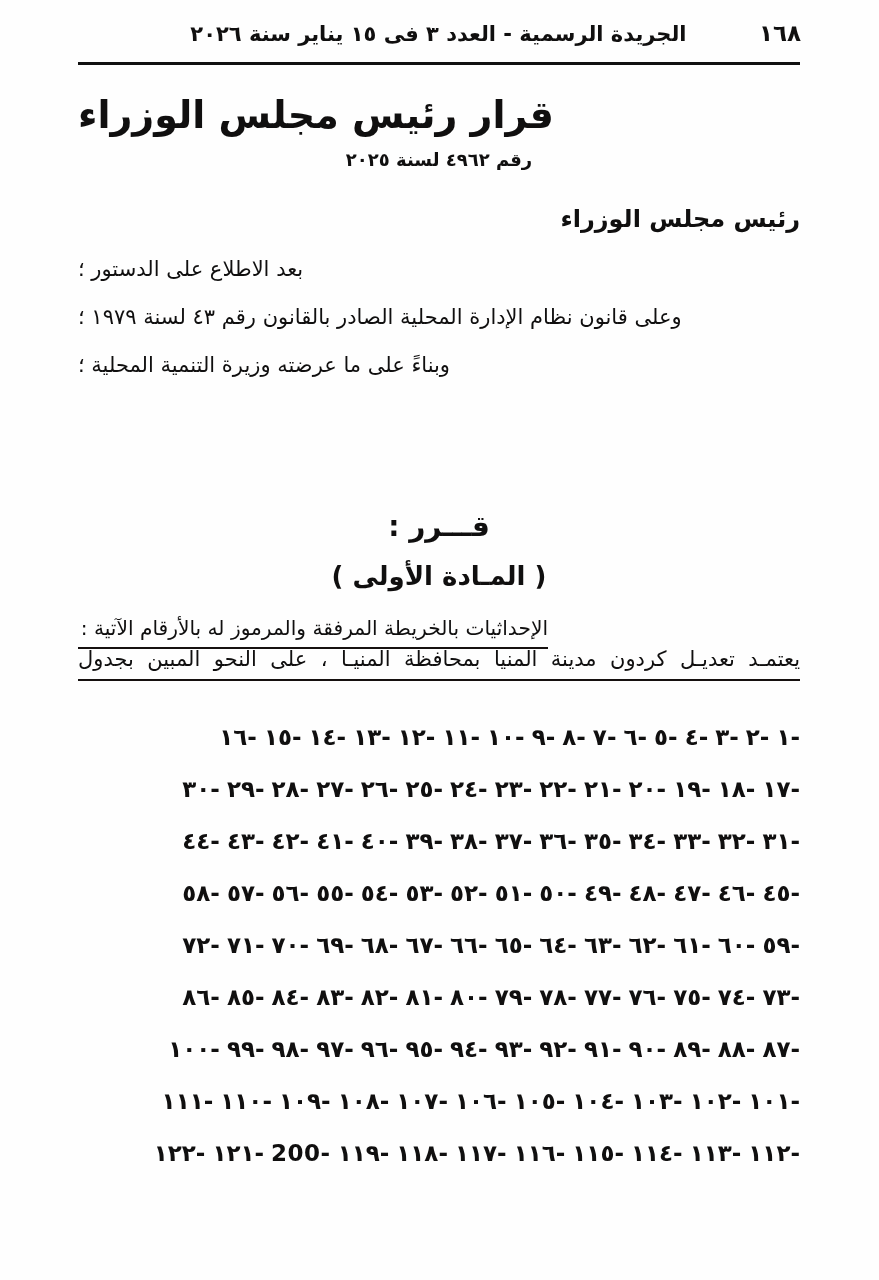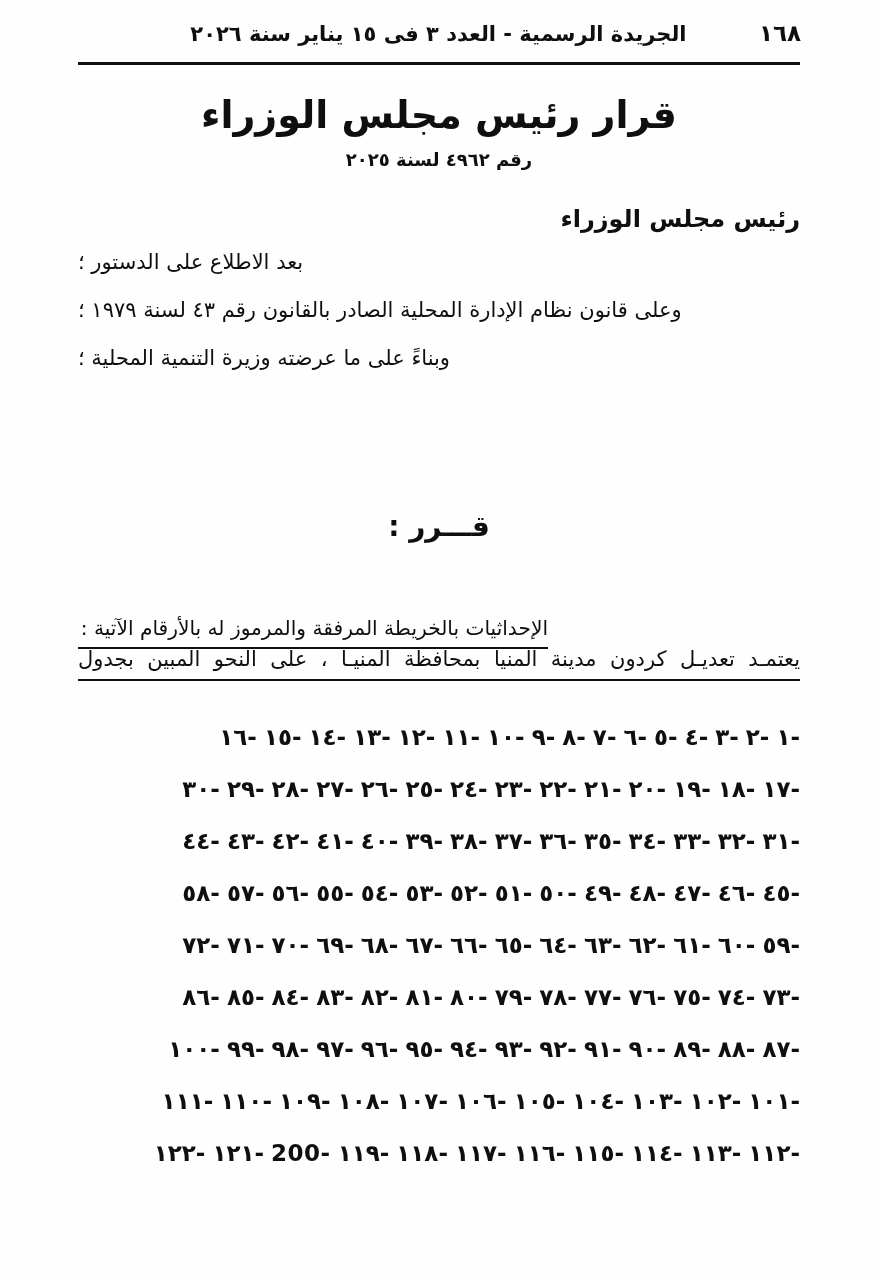--- a/index.html
+++ b/index.html
@@ -63,21 +63,21 @@
     height: 0;
     border-top: 3.5px solid #111111;
   }
 
   
   .decree-title {
     position: absolute;
     top: 94px;
     left: 78px;
     width: 722px;
-    text-align: center;
+    text-align: left;
     font-size: 38px;
     font-weight: 800;
     letter-spacing: 0.5px;
     line-height: 1.15;
     white-space: nowrap;
   }
   .decree-subtitle {
     position: absolute;
     top: 150px;
     left: 78px;
@@ -97,21 +97,21 @@
     text-align: right;
     font-size: 24px;
     font-weight: 800;
     line-height: 1.2;
     white-space: nowrap;
   }
 
   
   .preamble {
     position: absolute;
-    top: 252px;
+    top: 259px;
     left: 78px;
     width: 722px;
     direction: rtl;
   }
   .preamble-line {
     text-align: left;
     font-size: 21px;
     font-weight: 500;
     line-height: 1.0;
     margin-bottom: 27px;
@@ -209,20 +209,21 @@
   <div class="decree-subtitle">رقم ٤٩٦٢ لسنة ٢٠٢٥</div>
   <div class="issuer">رئيس مجلس الوزراء</div>
 
   <div class="preamble">
     <div class="preamble-line">بعد الاطلاع على الدستور ؛</div>
     <div class="preamble-line">وعلى قانون نظام الإدارة المحلية الصادر بالقانون رقم ٤٣ لسنة ١٩٧٩ ؛</div>
     <div class="preamble-line">وبناءً على ما عرضته وزيرة التنمية المحلية ؛</div>
   </div>
 
   <div class="resolved">قـــرر :</div>
+  <div class="article-heading">( المـادة الأولى )</div>
 
   <div class="article-body">
     <div class="body-line partial" style="font-size: 20.1656px;">الإحداثيات بالخريطة المرفقة والمرموز له بالأرقام الآتية :</div>
     <div class="body-line full">يعتمـد تعديـل كردون مدينة المنيا بمحافظة المنيـا ، على النحو المبين بجدول</div>
   </div>
 
   <div class="index-rows">
     <div class="index-row"><span class="num">-١</span><span class="num">-٢</span><span class="num">-٣</span><span class="num">-٤</span><span class="num">-٥</span><span class="num">-٦</span><span class="num">-٧</span><span class="num">-٨</span><span class="num">-٩</span><span class="num">-١٠</span><span class="num">-١١</span><span class="num">-١٢</span><span class="num">-١٣</span><span class="num">-١٤</span><span class="num">-١٥</span><span class="num">-١٦</span></div>
     <div class="index-row"><span class="num">-١٧</span><span class="num">-١٨</span><span class="num">-١٩</span><span class="num">-٢٠</span><span class="num">-٢١</span><span class="num">-٢٢</span><span class="num">-٢٣</span><span class="num">-٢٤</span><span class="num">-٢٥</span><span class="num">-٢٦</span><span class="num">-٢٧</span><span class="num">-٢٨</span><span class="num">-٢٩</span><span class="num">-٣٠</span></div>
     <div class="index-row"><span class="num">-٣١</span><span class="num">-٣٢</span><span class="num">-٣٣</span><span class="num">-٣٤</span><span class="num">-٣٥</span><span class="num">-٣٦</span><span class="num">-٣٧</span><span class="num">-٣٨</span><span class="num">-٣٩</span><span class="num">-٤٠</span><span class="num">-٤١</span><span class="num">-٤٢</span><span class="num">-٤٣</span><span class="num">-٤٤</span></div>

